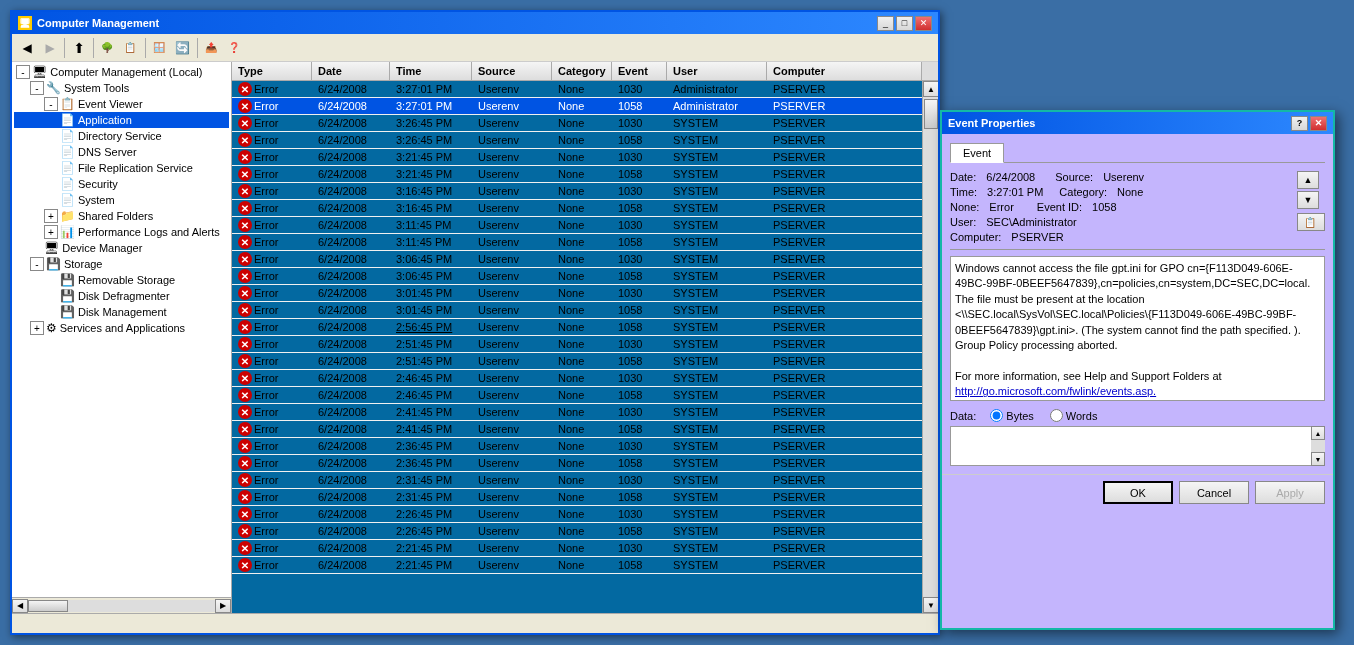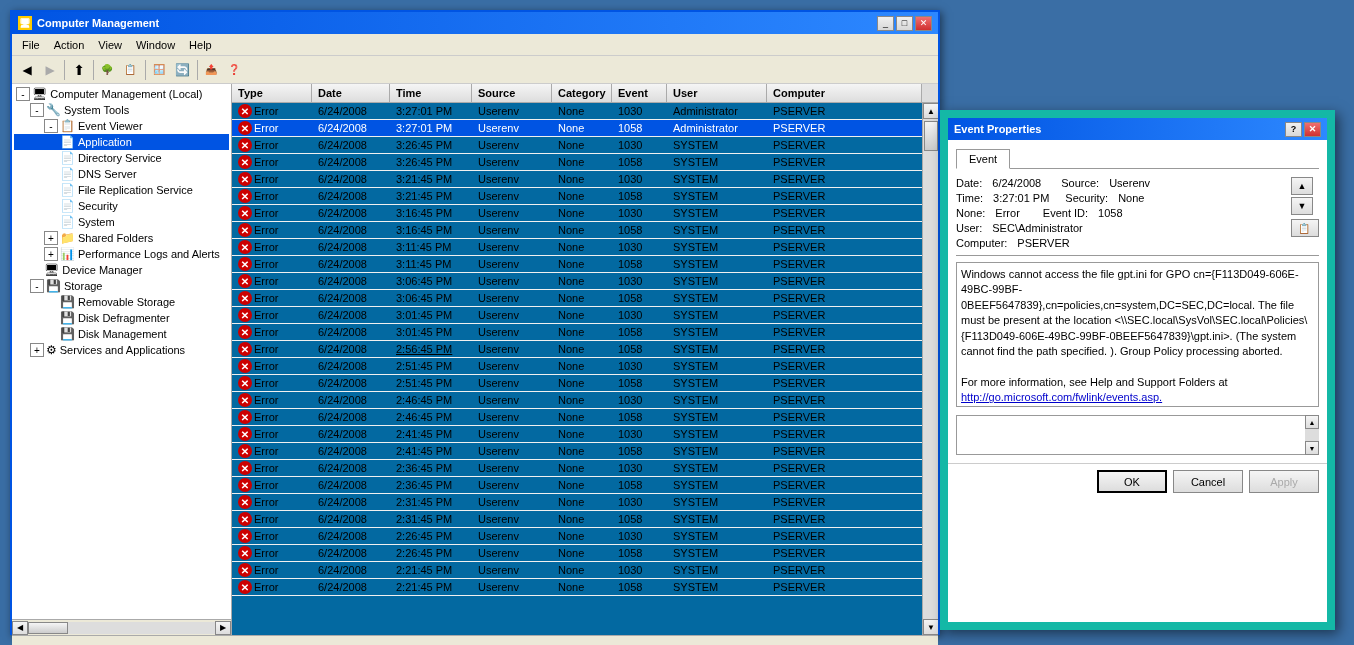--- a/index.html
+++ b/index.html
@@ -235,22 +235,22 @@
       border-top: 1px solid #aaa;
       display: flex;
       align-items: center;
       padding: 0 4px;
       font-size: 11px;
     }
 
     
     .dialog {
       position: absolute;
-      background: #ffffff;
-      border: 8px solid #14b8a6;
+      background: #c4b5fd;
+      border: 2px solid #14b8a6;
       box-shadow: 4px 4px 12px rgba(0,0,0,0.5);
     }
 
     .dialog-title {
       background: linear-gradient(to right, #0054e3, #2d88ff);
       color: white;
       padding: 3px 6px;
       display: flex;
       align-items: center;
       justify-content: space-between;
@@ -416,27 +416,20 @@
       <div class="title-bar-icon">🖥</div>
       <span>Computer Management</span>
     </div>
     <div class="title-bar-controls">
       <div class="tb-btn">_</div>
       <div class="tb-btn">□</div>
       <div class="tb-btn close">✕</div>
     </div>
   </div>
 
-  <div class="menu-bar">
-    <span class="menu-item">File</span>
-    <span class="menu-item">Action</span>
-    <span class="menu-item">View</span>
-    <span class="menu-item">Window</span>
-    <span class="menu-item">Help</span>
-  </div>
 
   <div class="toolbar">
     <div class="tool-btn">◀</div>
     <div class="tool-btn" style="color:#aaa;">▶</div>
     <div class="tool-sep"></div>
     <div class="tool-btn" style="font-size:14px;">⬆</div>
     <div class="tool-sep"></div>
     <div class="tool-btn" style="font-size:10px;">🌳</div>
     <div class="tool-btn" style="font-size:10px;">📋</div>
     <div class="tool-sep"></div>
@@ -995,21 +988,21 @@
       <div style="display:flex;gap:10px;margin-bottom:3px;font-size:11px;">
         <span>Date:</span>
         <span style="margin-right:10px;">6/24/2008</span>
         <span>Source:</span>
         <span>Userenv</span>
       </div>
 
       <div style="display:flex;gap:10px;margin-bottom:3px;font-size:11px;">
         <span>Time:</span>
         <span style="margin-right:6px;">3:27:01 PM</span>
-        <span>Security:</span>
+        <span>Category:</span>
         <span>None</span>
       </div>
 
       <div style="display:flex;gap:10px;margin-bottom:3px;font-size:11px;">
         <span>None:</span>
         <span style="margin-right:13px;">Error</span>
         <span>Event ID:</span>
         <span>1058</span>
       </div>
 
@@ -1027,20 +1020,31 @@
     <hr class="divider-line">
 
     <div style="border:1px solid #999;background:white;padding:4px;height:145px;overflow-y:auto;font-size:11px;line-height:1.4;">
       <p>Windows cannot access the file gpt.ini for GPO cn={F113D049-606E-49BC-99BF-0BEEF5647839},cn=policies,cn=system,DC=SEC,DC=local. The file must be present at the location &lt;\\SEC.local\SysVol\SEC.local\Policies\{F113D049-606E-49BC-99BF-0BEEF5647839}\gpt.ini&gt;. (The system cannot find the path specified. ). Group Policy processing aborted.</p>
       <br>
       <p>For more information, see Help and Support Folders at</p>
       <a class="link-text">http://go.microsoft.com/fwlink/events.asp.</a>
     </div>
 
     <div class="data-section">
+      <div style="display:flex;align-items:center;gap:8px;">
+        <span class="data-label">Data:</span>
+        <label class="radio-option">
+          <input type="radio" name="dataformat" checked="" style="">
+          <span>Bytes</span>
+        </label>
+        <label class="radio-option">
+          <input type="radio" name="dataformat" style="">
+          <span>Words</span>
+        </label>
+      </div>
       <div style="position:relative;">
         <div class="data-box"></div>
         <div style="position:absolute;right:0;top:0;display:flex;flex-direction:column;">
           <div class="scroll-arrow" style="width:14px;height:14px;font-size:7px;">▲</div>
           <div style="width:14px;height:12px;background:#ddd;"></div>
           <div class="scroll-arrow" style="width:14px;height:14px;font-size:7px;">▼</div>
         </div>
       </div>
     </div>
   </div>

